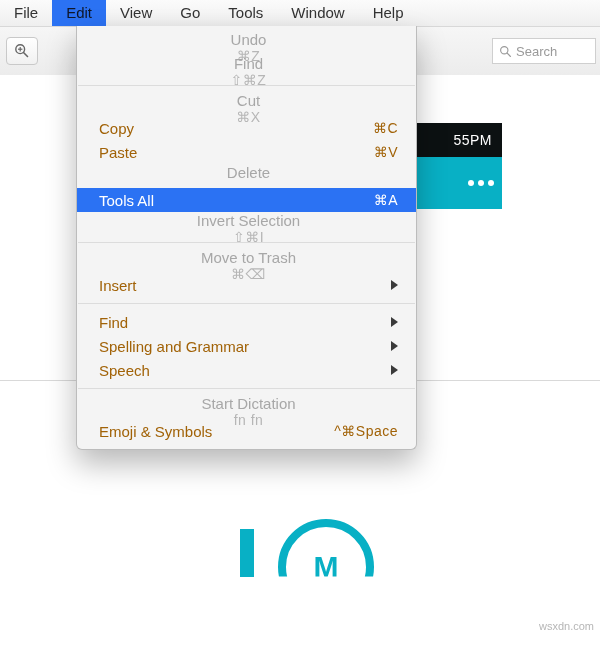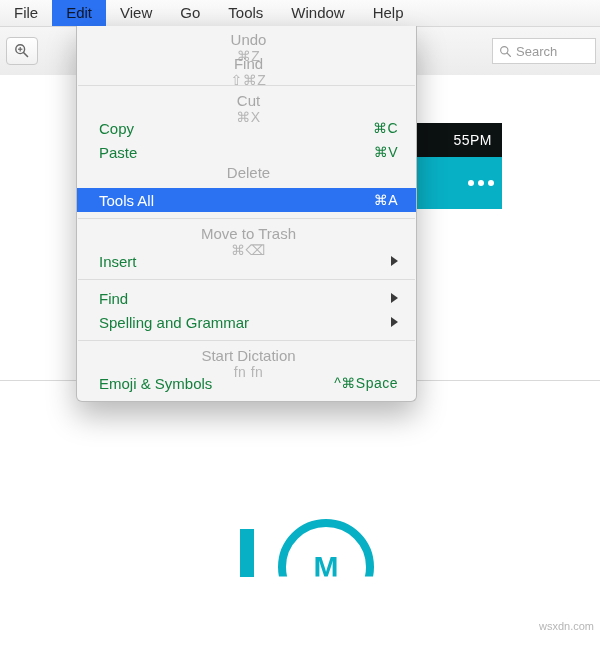--- a/index.html
+++ b/index.html
@@ -166,21 +166,21 @@
     padding: 5px 0 6px 0;
     z-index: 20;
     font-size: 15px;
   }
   .dd-row {
     position:relative;
     display:flex;
     align-items:center;
     height: 24px;
     padding: 0 18px 0 22px;
-    color:#15803d;
+    color:#a16207;
     cursor:default;
   }
   .dd-row.disabled { color:#a7a7a7;flex-direction:column; }
   .dd-row.selected { background:#2b72f3; color:#fff; }
   .dd-label { flex: 1; }
   .dd-short {
     font-size: 14px;
     letter-spacing: .5px;
     font-family: "Lucida Grande","Helvetica Neue",Arial,sans-serif;
   }
@@ -288,38 +288,46 @@
         <span class="dd-label">Paste</span>
         <span class="dd-short">⌘V</span>
       </div>
       <div class="dd-row disabled">
         <span class="dd-label">Delete</span>
       </div>
       <div class="dd-row selected">
         <span class="dd-label">Tools All</span>
         <span class="dd-short">⌘A</span>
       </div>
+      <div class="dd-row disabled">
+        <span class="dd-label">Invert Selection</span>
+        <span class="dd-short">⇧⌘I</span>
+      </div>
       <div class="dd-sep"></div>
       <div class="dd-row disabled">
         <span class="dd-label">Move to Trash</span>
         <span class="dd-short">⌘⌫</span>
       </div>
       <div class="dd-row">
         <span class="dd-label">Insert</span>
         <span class="dd-arrow"></span>
       </div>
       <div class="dd-sep"></div>
       <div class="dd-row">
         <span class="dd-label">Find</span>
         <span class="dd-arrow"></span>
       </div>
       <div class="dd-row">
         <span class="dd-label">Spelling and Grammar</span>
         <span class="dd-arrow"></span>
       </div>
+      <div class="dd-row">
+        <span class="dd-label">Speech</span>
+        <span class="dd-arrow"></span>
+      </div>
       <div class="dd-sep"></div>
       <div class="dd-row disabled">
         <span class="dd-label">Start Dictation</span>
         <span class="dd-short">fn fn</span>
       </div>
       <div class="dd-row">
         <span class="dd-label">Emoji &amp; Symbols</span>
         <span class="dd-short">^⌘Space</span>
       </div>
     </div>

